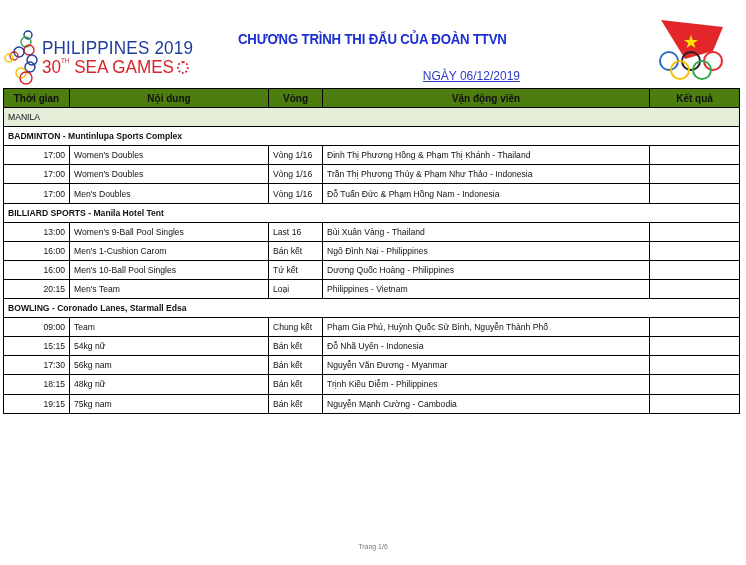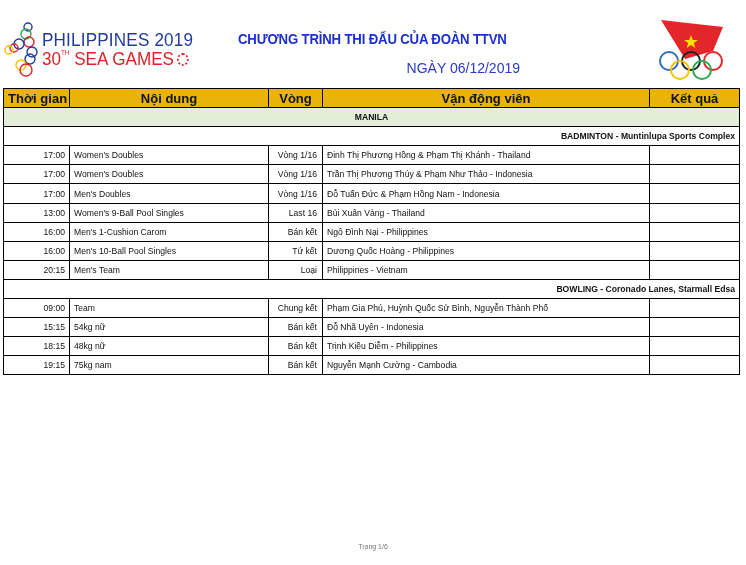--- a/index.html
+++ b/index.html
@@ -1,38 +1,38 @@
 <!DOCTYPE html>
 <html><head>
 <meta charset="utf-8">
 <style>
   * { box-sizing: border-box; margin: 0; padding: 0; }
   html, body { width: 746px; height: 565px; background: #ffffff; overflow: hidden; }
   body { position: relative; font-family: "Liberation Sans", "DejaVu Sans", sans-serif; color: #111; }
 
-  .logo-left { position: absolute; left: 4px; top: 22px; width: 180px; height: 56px; }
+  .logo-left { position: absolute; left: 4px; top: 30px; width: 180px; height: 56px; }
   .logo-left svg { position: absolute; left: 0; top: 0; }
   .logo-text1 { position: absolute; left: 38px; top: 7px; font-size: 19px; font-weight: normal; color: #1f3c9c; letter-spacing: 0.2px; font-family: "Liberation Sans Narrow", "Liberation Sans", sans-serif; transform: scaleX(0.9); transform-origin: left; white-space: nowrap; }
   .logo-text2 { position: absolute; left: 38px; top: 26px; font-size: 19px; color: #d8232a; white-space: nowrap; transform: scaleX(0.9); transform-origin: left; }
   .logo-text2 sup { font-size: 7px; vertical-align: 10px; }
   .flower { display: inline-block; width: 13px; height: 13px; border: 2px dotted #d8232a; border-radius: 50%; vertical-align: -1px; margin-left: 3px; }
 
   .title-block { position: absolute; left: 220px; top: 30px; width: 300px; text-align: right; }
   .main-title { font-size: 15px; font-weight: bold; color: #1c2fd1; letter-spacing: -0.2px; white-space: nowrap; transform: scaleX(0.88); transform-origin: center; }
-  .date { margin-top: 13px; font-size: 14px; color: #2a39c9; }
+  .date { margin-top: 22px; font-size: 12px; color: #2a39c9; text-decoration: underline; }
 
   .logo-right { position: absolute; left: 655px; top: 15px; width: 80px; height: 65px; }
 
   table.schedule { position: absolute; left: 3px; top: 88px; width: 736px; border-collapse: collapse; table-layout: fixed; font-size: 8.6px; }
   table.schedule td, table.schedule th { border: 1px solid #000; height: 19.1px; padding: 0 4px; white-space: nowrap; overflow: hidden; }
-  th { background: #eab308; font-weight: bold; font-size: 13px; text-align: center; }
+  th { background: #4d7c0f; font-weight: bold; font-size: 10px; text-align: center; }
   .c-time { text-align: right; }
-  .c-round { text-align: right; padding-right: 5px !important; }
-  .region-row td { background: #e3edd8; font-weight: bold; text-align: center; }
-  .venue-row td { font-weight: bold; background: #fff; text-align: right; }
+  .c-round { padding-right: 5px !important; }
+  .region-row td { background: #e3edd8; font-weight: normal; }
+  .venue-row td { font-weight: bold; background: #fff; }
 
   .page-num { position: absolute; left: 0; width: 746px; top: 543px; text-align: center; font-size: 7px; color: #777; }
 </style>
 </head>
 <body>
 
 <div class="logo-left">
   <svg width="40" height="56" viewBox="0 0 40 56">
     <circle cx="24" cy="5" r="4" fill="none" stroke="#1f3c9c" stroke-width="1.4"></circle>
     <circle cx="22" cy="12" r="5" fill="none" stroke="#2fa84f" stroke-width="1.4"></circle>
@@ -104,20 +104,23 @@
         <td>Trần Thị Phương Thúy &amp; Phạm Như Thảo - Indonesia</td>
         <td></td>
       </tr>
       <tr>
         <td class="c-time">17:00</td>
         <td>Men's Doubles</td>
         <td class="c-round">Vòng 1/16</td>
         <td>Đỗ Tuấn Đức &amp; Phạm Hồng Nam - Indonesia</td>
         <td></td>
       </tr>
+      <tr class="venue-row">
+        <td colspan="5">BILLIARD SPORTS - Manila Hotel Tent</td>
+      </tr>
       <tr>
         <td class="c-time">13:00</td>
         <td>Women's 9-Ball Pool Singles</td>
         <td class="c-round">Last 16</td>
         <td>Bùi Xuân Vàng - Thailand</td>
         <td></td>
       </tr>
       <tr>
         <td class="c-time">16:00</td>
         <td>Men's 1-Cushion Carom</td>
@@ -150,20 +153,27 @@
         <td></td>
       </tr>
       <tr>
         <td class="c-time">15:15</td>
         <td>54kg nữ</td>
         <td class="c-round">Bán kết</td>
         <td>Đỗ Nhã Uyên - Indonesia</td>
         <td></td>
       </tr>
       <tr>
+        <td class="c-time">17:30</td>
+        <td>56kg nam</td>
+        <td class="c-round">Bán kết</td>
+        <td>Nguyễn Văn Đương - Myanmar</td>
+        <td></td>
+      </tr>
+      <tr>
         <td class="c-time">18:15</td>
         <td>48kg nữ</td>
         <td class="c-round">Bán kết</td>
         <td>Trịnh Kiều Diễm - Philippines</td>
         <td></td>
       </tr>
       <tr>
         <td class="c-time">19:15</td>
         <td>75kg nam</td>
         <td class="c-round">Bán kết</td>

